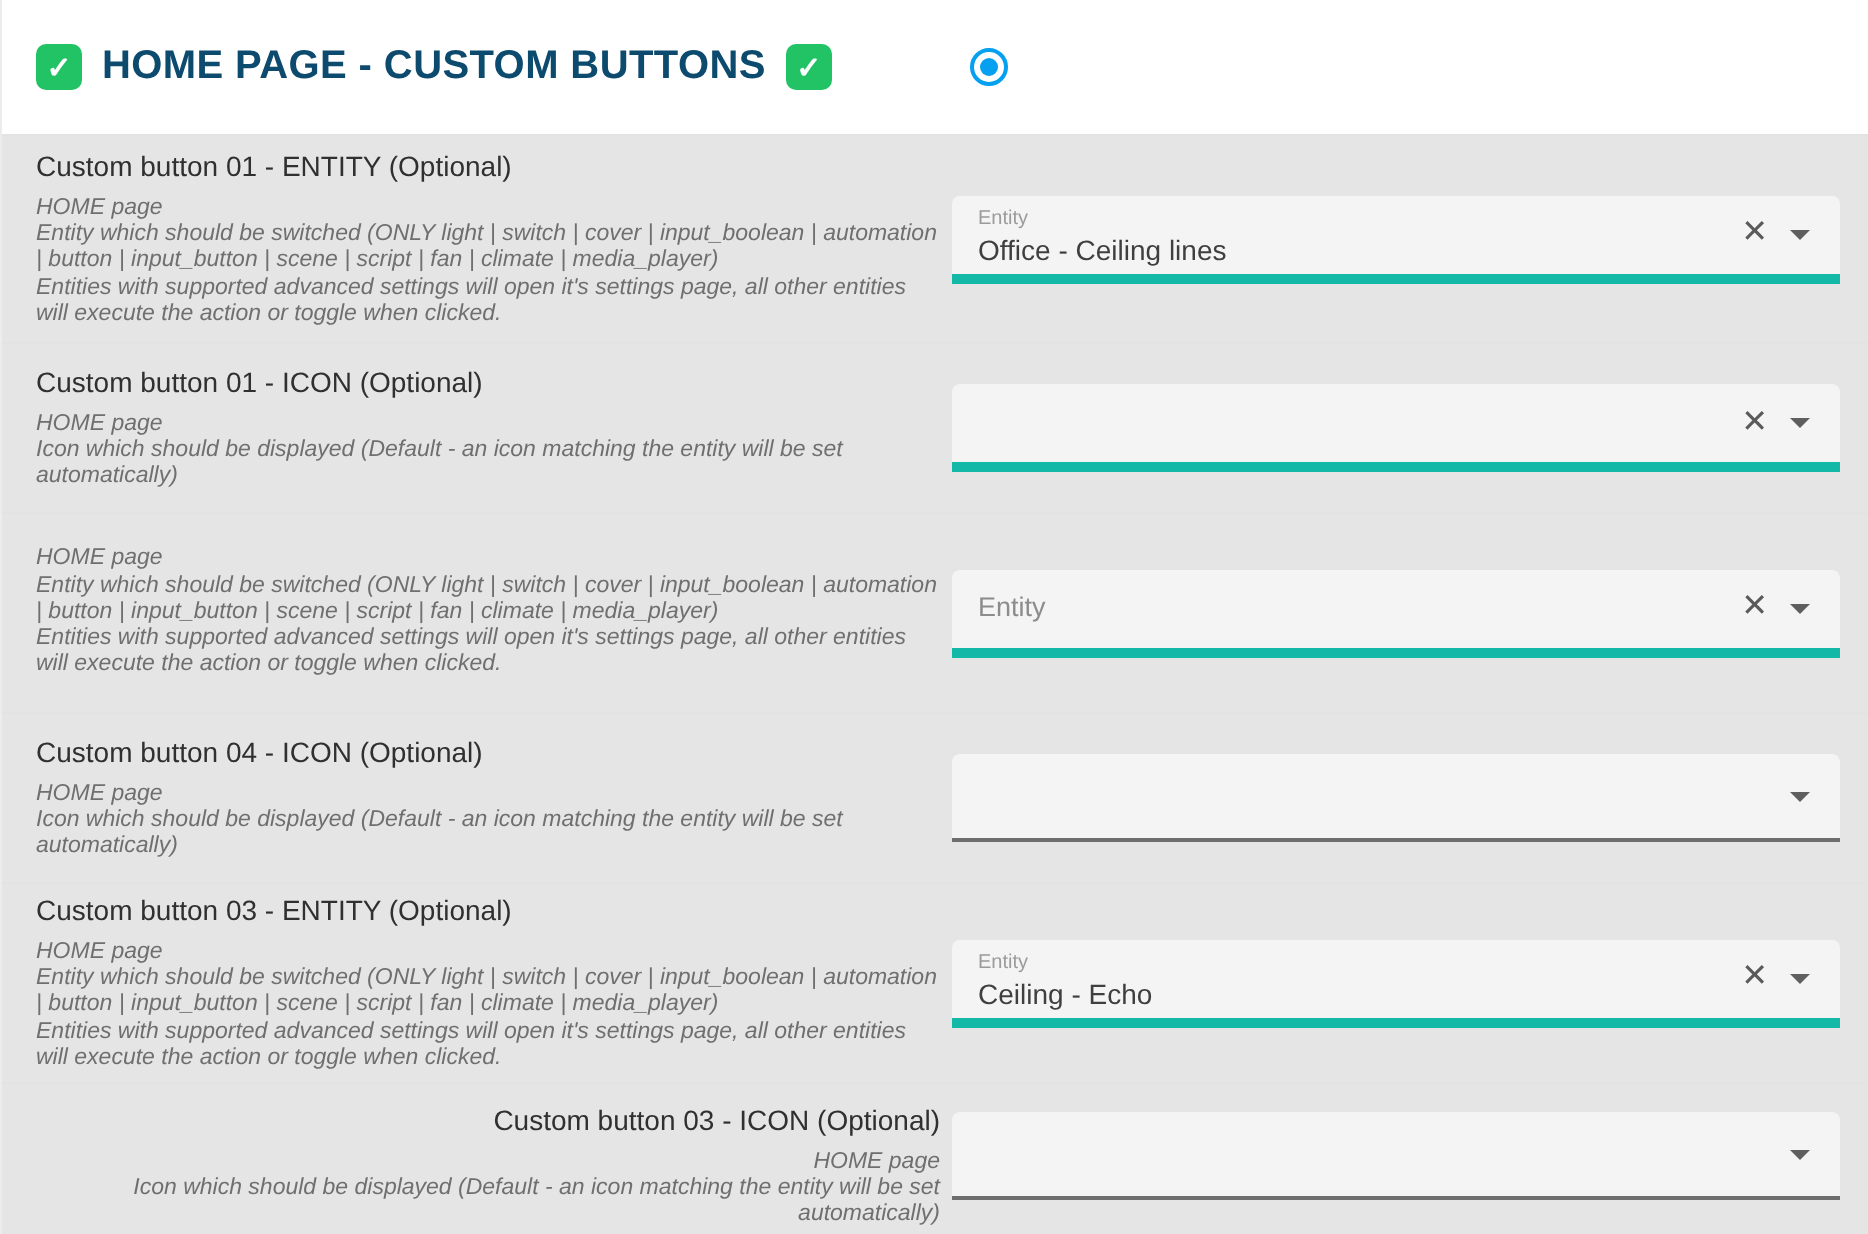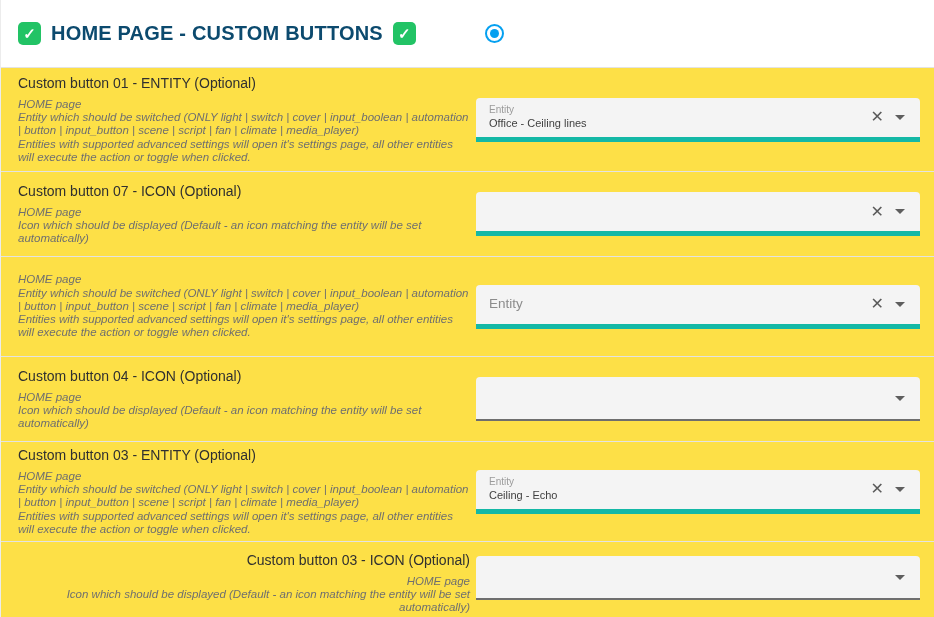--- a/index.html
+++ b/index.html
@@ -42,21 +42,21 @@
   }
   .radio-dot {
     width: 9px; height: 9px; border-radius: 50%;
     background: #05a0f0;
   }
   
   .section {
     display: flex; align-items: center; justify-content: space-between;
     border-bottom: 1px solid #e3e3e3;
     padding: 0 14px 0 17px;
-    background: #fde047;
+    background: #e5e5e5;
   }
   .section.h104 { height: 104px; }
   .section.h100 { height: 100px; }
   .section.h85  { height: 85px;  }
   .section.h75  { height: 75px; border-bottom: none; align-items: flex-start; padding-top: 10px; text-align: right; }
   .sec-left { width: 452px; flex: 0 0 auto; }
   .sec-title {
     font-size: 14px; color: #303030; font-weight: 400;
     margin-bottom: 7px;
   }
@@ -73,21 +73,21 @@
     border-bottom: 5px solid #14b8a6;
     cursor: pointer;
   }
   .field.thick { border-bottom: 2px solid #6e6e6e; }
   .field-label {
     position: absolute; left: 13px; top: 6px;
     font-size: 10px; color: #9b9b9b;
   }
   .field-value {
     position: absolute; left: 13px; top: 19px;
-    font-size: 11px; color: #3f3f3f;
+    font-size: 14px; color: #3f3f3f;
   }
   .field-placeholder {
     position: absolute; left: 13px; top: 50%; transform: translateY(-54%);
     font-size: 13.5px; color: #8c8c8c;
   }
   .field-icons {
     position: absolute; right: 15px; top: 0; height: 100%;
     display: flex; align-items: center; gap: 11px;
   }
   .clear-x {
@@ -128,21 +128,21 @@
     <span class="field-value">Office - Ceiling lines</span>
     <span class="field-icons">
       <span class="clear-x">✕</span>
       <span class="caret"></span>
     </span>
   </div>
 </div>
 
 <div class="section h85">
   <div class="sec-left">
-    <div class="sec-title">Custom button 07 - ICON (Optional)</div>
+    <div class="sec-title">Custom button 01 - ICON (Optional)</div>
     <div class="sec-desc">
       <div>HOME page</div>
       <div>Icon which should be displayed (Default - an icon matching the entity will be set automatically)</div>
     </div>
   </div>
   <div class="field">
     <span class="field-icons">
       <span class="clear-x">✕</span>
       <span class="caret"></span>
     </span>

